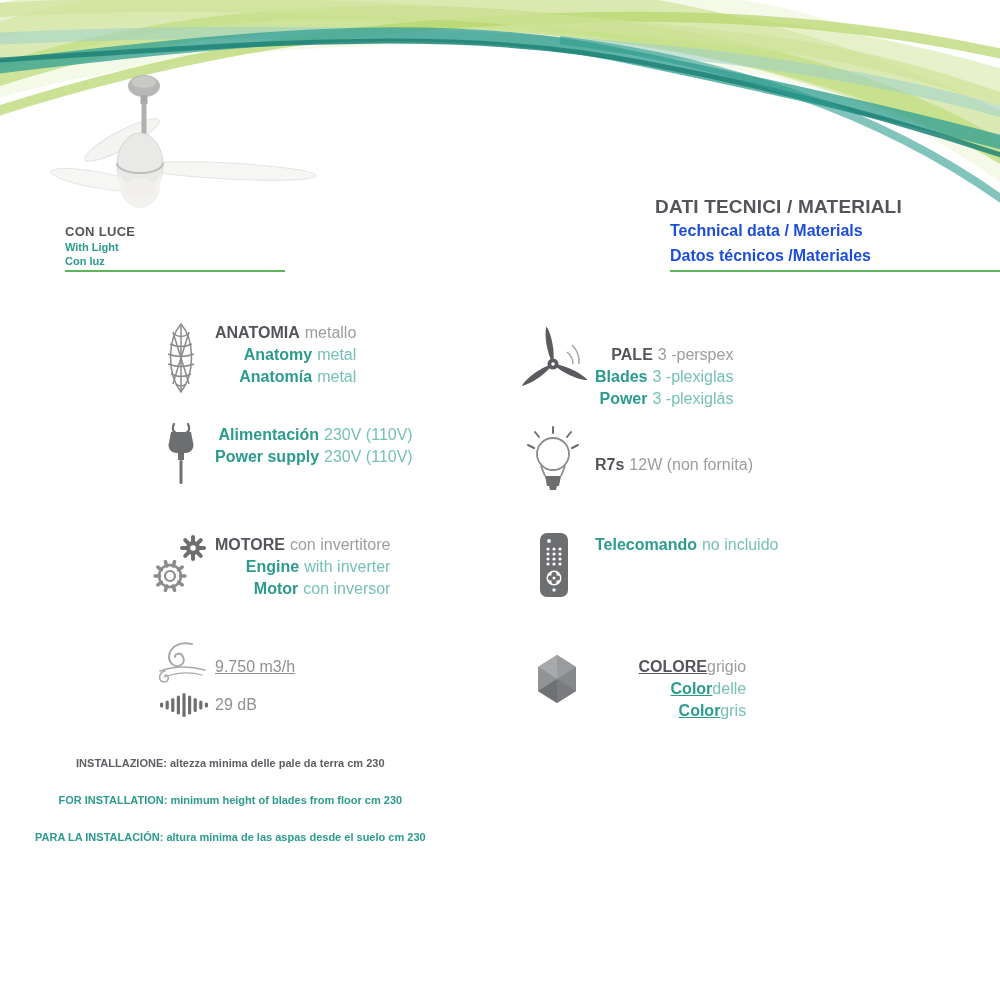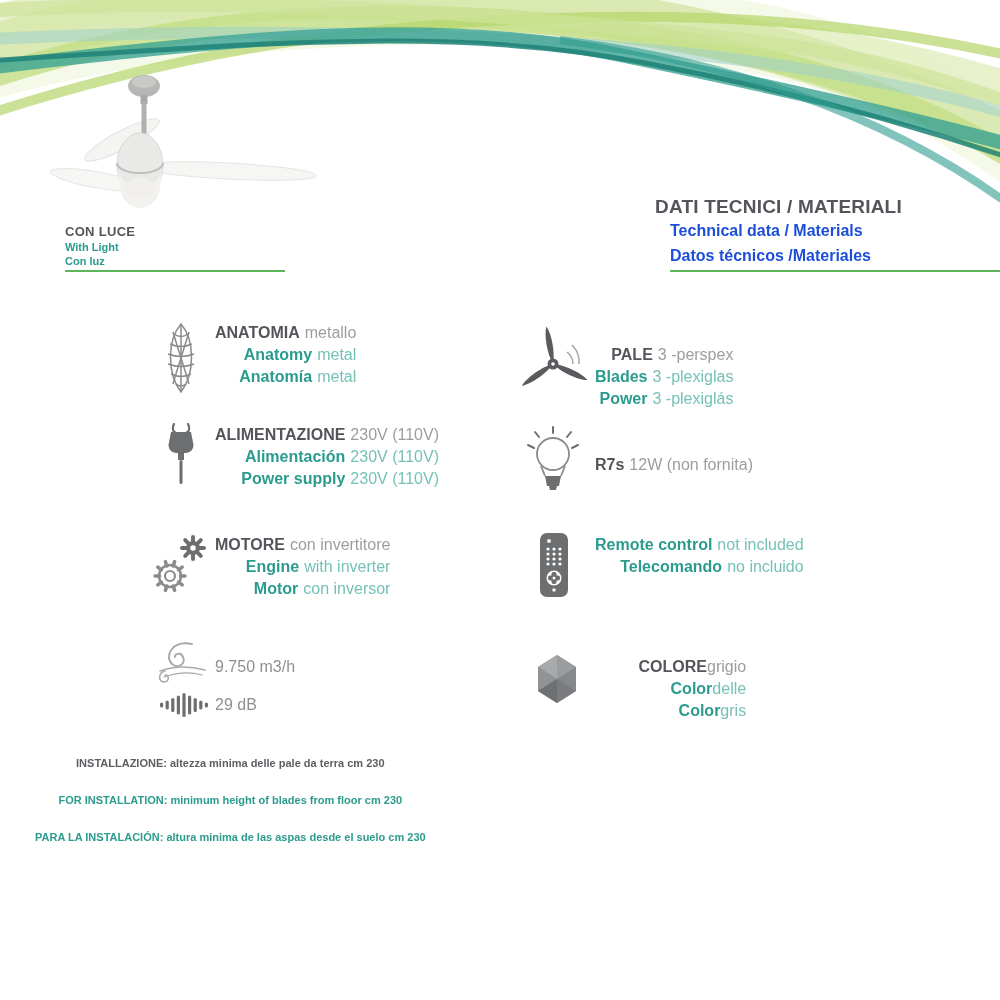--- a/index.html
+++ b/index.html
@@ -7,21 +7,21 @@
         font-family:"Liberation Sans",sans-serif;overflow:hidden;}
   .abs{position:absolute;}
   .spec-line{font-size:16px;line-height:22px;white-space:nowrap;text-align:right;}
   .lbl{font-weight:bold;}
   .l-it{color:#54555A;}
   .v-it{color:#9C9DA0;}
   .l-teal{color:#2B9B8E;}
   .v-teal{color:#76C1B6;}
   .v-plain{color:#8F9093;}
   .val{margin-left:5px;}
-  .lbl-col{display:inline-block;min-width:112px;}
+  .lbl-col{display:inline-block;min-width:112px;text-decoration:underline;}
   .cap-title{font-size:13px;font-weight:bold;color:#54555A;letter-spacing:.3px;}
   .cap-sub{font-size:11px;font-weight:bold;color:#2B9B8E;line-height:15px;}
   .head-title{font-size:19px;font-weight:bold;color:#54555A;letter-spacing:.2px;white-space:nowrap;}
   .head-sub{font-size:16px;font-weight:bold;color:#1d4ed8;white-space:nowrap;}
   .rule{position:absolute;height:2px;background:#5CB65A;}
   .fn{font-size:11px;font-weight:bold;line-height:15px;white-space:nowrap;text-align:center;}
   .fn-it{color:#5D5E62;}
   .fn-teal{color:#2B9B8E;margin-top:22px;}
 </style>
 </head>
@@ -204,46 +204,44 @@
     <polygon points="41,37 22,25 22,49" fill="#7A7B7E"></polygon>
   </svg>
 
   <div class="abs" style="left:215px;top:322px;">
     <div class="spec-line"><span class="lbl l-it">ANATOMIA</span><span class="val v-it">metallo</span></div>
     <div class="spec-line"><span class="lbl l-teal">Anatomy</span><span class="val v-teal">metal</span></div>
     <div class="spec-line"><span class="lbl l-teal">Anatomía</span><span class="val v-teal">metal</span></div>
   </div>
 
   <div class="abs" style="left:215px;top:424px;">
-    <div class="spec-line"><span class="lbl l-it">ALIMENTAZIONE</span><span class="val v-it">230V (110V)</span></div>
     <div class="spec-line"><span class="lbl l-teal">Alimentación</span><span class="val v-teal">230V (110V)</span></div>
     <div class="spec-line"><span class="lbl l-teal">Power supply</span><span class="val v-teal">230V (110V)</span></div>
   </div>
 
   <div class="abs" style="left:215px;top:534px;">
     <div class="spec-line"><span class="lbl l-it">MOTORE</span><span class="val v-it">con invertitore</span></div>
     <div class="spec-line"><span class="lbl l-teal">Engine</span><span class="val v-teal">with inverter</span></div>
     <div class="spec-line"><span class="lbl l-teal">Motor</span><span class="val v-teal">con inversor</span></div>
   </div>
 
-  <div class="abs spec-line v-plain" style="left:215px;top:656px;">9.750 m3/h</div>
+  <div class="abs spec-line v-plain" style="left:215px;top:656px;text-decoration:underline;">9.750 m3/h</div>
   <div class="abs spec-line v-plain" style="left:215px;top:694px;">29 dB</div>
 
   <div class="abs" style="left:595px;top:322px;margin-top:22px;">
     <div class="spec-line"><span class="lbl l-it">PALE</span><span class="val v-it">3 -perspex</span></div>
     <div class="spec-line"><span class="lbl l-teal">Blades</span><span class="val v-teal">3 -plexiglas</span></div>
     <div class="spec-line"><span class="lbl l-teal">Power</span><span class="val v-teal">3 -plexiglás</span></div>
   </div>
 
   <div class="abs spec-line" style="left:595px;top:454px;">
     <span class="lbl l-it">R7s</span><span class="val v-it">12W (non fornita)</span>
   </div>
 
   <div class="abs" style="left:595px;top:534px;">
-    <div class="spec-line"><span class="lbl l-teal">Remote control</span><span class="val v-teal">not included</span></div>
     <div class="spec-line"><span class="lbl l-teal">Telecomando</span><span class="val v-teal">no incluido</span></div>
   </div>
 
   <div class="abs" style="left:595px;top:656px;">
     <div class="spec-line"><span class="lbl l-it lbl-col">COLORE</span><span class="v-it">grigio</span></div>
     <div class="spec-line"><span class="lbl l-teal lbl-col">Color</span><span class="v-teal">delle</span></div>
     <div class="spec-line"><span class="lbl l-teal lbl-col">Color</span><span class="v-teal">gris</span></div>
   </div>
 
   <div class="abs" style="left:35px;top:756px;">

